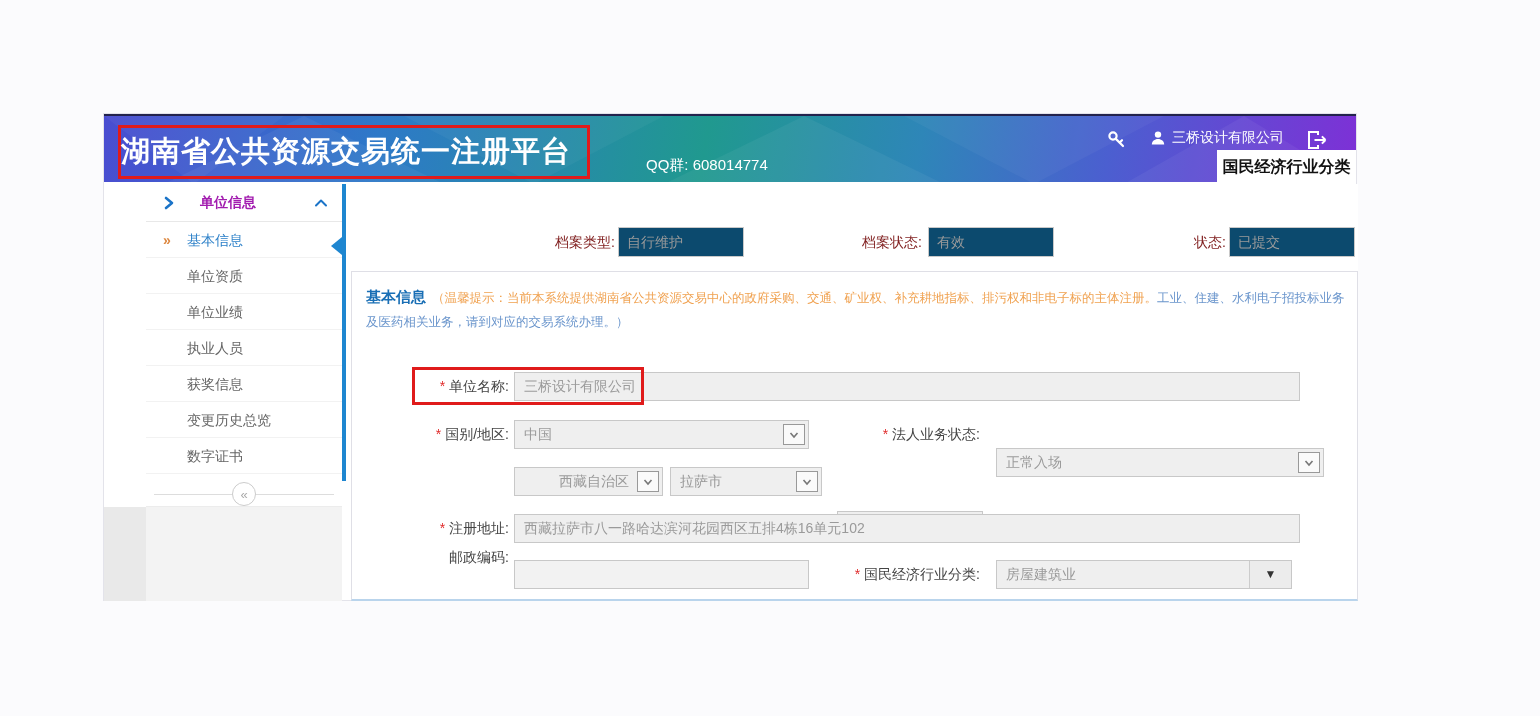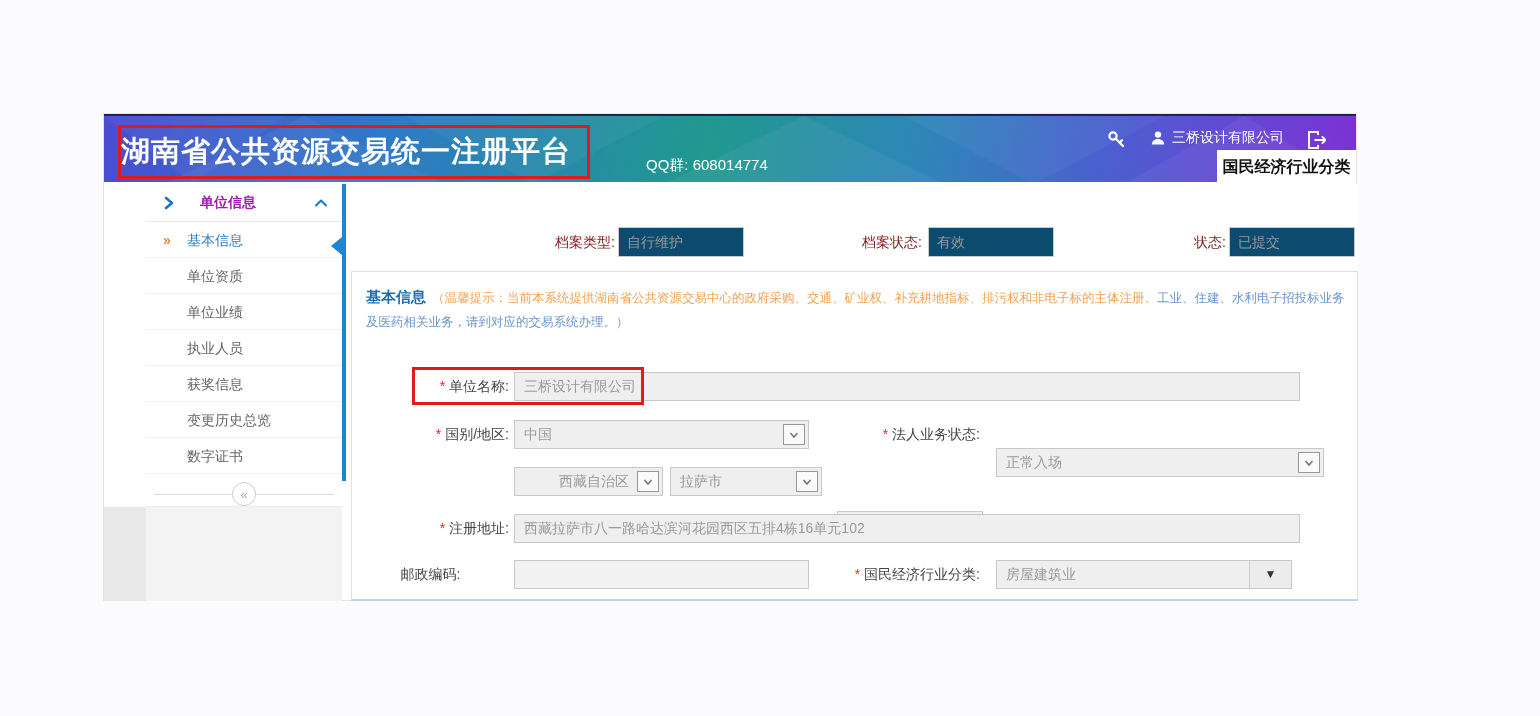--- a/index.html
+++ b/index.html
@@ -190,21 +190,21 @@
               <polyline points="2.5,4 6,8 9.5,4" fill="none" stroke="#777777" stroke-width="1.6"></polyline>
             </svg>
       </span>
     </div>
 
     <div class="f-label" style="left:0; top:241px; width:157px;">
       <span class="req">*</span><span>注册地址:</span>
     </div>
     <div class="f-input" style="left:162px; top:242px; width:786px;">西藏拉萨市八一路哈达滨河花园西区五排4栋16单元102</div>
 
-    <div class="f-label" style="left:0; top:287px; width:157px;text-align:center;">
+    <div class="f-label" style="left:0; top:270px; width:157px;">
       <span>邮政编码:</span>
     </div>
     <div class="f-input" style="left:162px; top:288px; width:295px; background:#f2f2f2;"></div>
     <div class="f-label" style="left:430px; top:287px; width:198px;">
       <span class="req">*</span><span>国民经济行业分类:</span>
     </div>
     <div class="f-select" style="left:644px; top:288px; width:296px;">
       <span>房屋建筑业</span>
       <span class="industry-btn">▼</span>
     </div>

